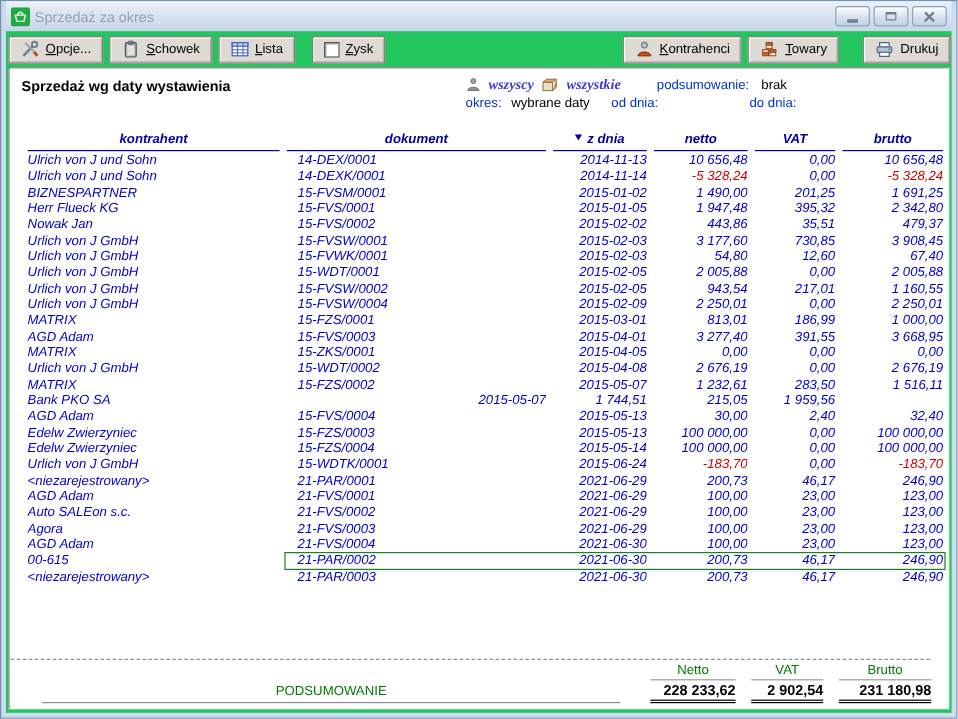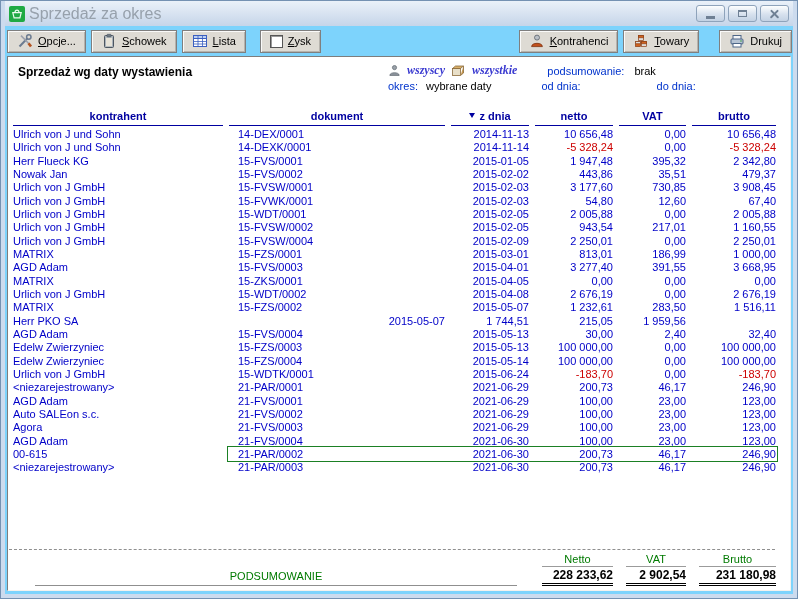--- a/index.html
+++ b/index.html
@@ -13,39 +13,39 @@
     background: #ccdbee;
     padding: 0 4px 4px 4px;
     display: flex; flex-direction: column;
   }
   .titlebar {
     height: 25px; display: flex; align-items: center;
     background: linear-gradient(#eaf1f9, #c6d5e9);
     padding: 0 2px;
   }
   .titlebar .app-ico { width:16px; height:16px; margin: 0 4px 0 2px; flex: none; }
-  .title-text { color: #97a1ac; font-size: 16px; flex: 1 1 auto; white-space: nowrap; }
+  .title-text { color: #97a1ac; font-size: 12px; flex: 1 1 auto; white-space: nowrap; }
   .winbtns { display:flex; gap:3px; margin-right:2px; }
   .wbtn {
     width: 29px; height: 17px; border: 1px solid #8ea3bb; border-radius: 3px;
     background: linear-gradient(#fdfefe, #d7e1ee 55%, #c3d2e4);
     display:flex; align-items:center; justify-content:center; cursor: default;
   }
   .glyph-min { width: 9px; height: 3px; background:#6f8094; margin-top: 7px; }
   .glyph-max { width: 9px; height: 7px; border:1px solid #6f8094; border-top-width:2px; }
   .glyph-close { position: relative; width: 11px; height: 11px; }
   .glyph-close::before, .glyph-close::after {
     content:""; position:absolute; left:0; top:4.5px; width:11px; height:2.4px;
     background:#6f8094; border-radius:1px;
   }
   .glyph-close::before { transform: rotate(45deg); }
   .glyph-close::after  { transform: rotate(-45deg); }
 
   
-  .client { flex: 1 1 auto; background:#7dd3fc; display:flex; flex-direction:column; overflow:hidden; }
+  .client { flex: 1 1 auto; background:#22c55e; display:flex; flex-direction:column; overflow:hidden; }
   .toolbar { height: 30px; display:flex; align-items:center; padding: 3px 1px 3px 2px; }
   .tb-left { display:flex; gap:5px; align-items:center; }
   .tb-right { display:flex; gap:5px; align-items:flex-end; margin-left:auto; }
   .tbtn {
     height: 23px; display:flex; align-items:center; gap:5px; padding: 0 9px;
     background:#dedbd4; border:1px solid #7f7f7f;
     box-shadow: inset 1px 1px 0 rgba(255,255,255,.85), inset -1px -1px 0 rgba(0,0,0,.18);
     color:#000; white-space:nowrap; cursor: default;
   }
   .tbtn svg { flex:none; }
@@ -72,25 +72,25 @@
   .flabel { color: var(--label-blue); }
   .fvalue { color:#000; }
   .fscript {
     font-family: "Liberation Serif", serif; font-style: italic; font-weight: bold;
     font-size: 12px; color:#3a3ad0; margin: 0 6px 0 4px;
   }
   .fico { margin-right: 2px; display:inline-flex; }
   .f-pods { margin-left: 24px; }
   .f-brak { margin-left: 10px; }
   .f-okres-val { margin-left: 8px; }
-  .f-od { margin-left: 50px; }
+  .f-od { margin-left: 18px; }
   .f-do { margin-left: 76px; }
 
   
-  .grid { display:grid; grid-template-columns: 210px 216px 78px 78px 67px 84px; column-gap: 6px; width: 763px; margin-left: 5px; }
+  .grid { display:grid; grid-template-columns: 210px 216px 78px 78px 67px 84px; column-gap: 6px; width: 763px; margin-left: 15px; font-style: italic; }
   .thead { flex:none; align-items:end; height: 20px; }
   .th {
     font-weight: bold; color: var(--header-blue); text-align:center;
     border-bottom: 1px solid var(--header-blue); padding-bottom: 2px; line-height: 13px;
     cursor: default;
   }
   .sort-tri {
     display:inline-block; width:0; height:0; margin: 0 4px 1px 0;
     border-left:3.5px solid transparent; border-right:3.5px solid transparent;
     border-top:5px solid var(--header-blue); vertical-align: 1px;
@@ -271,20 +271,28 @@
         </div>
           <div class="grid trow">
           <div class="cell c0">Ulrich von J und Sohn</div>
           <div class="cell c1">14-DEXK/0001</div>
           <div class="cell c2 num">2014-11-14</div>
           <div class="cell c3 num neg">-5 328,24</div>
           <div class="cell c4 num">0,00</div>
           <div class="cell c5 num neg">-5 328,24</div>
         </div>
           <div class="grid trow">
+          <div class="cell c0">BIZNESPARTNER</div>
+          <div class="cell c1">15-FVSM/0001</div>
+          <div class="cell c2 num">2015-01-02</div>
+          <div class="cell c3 num">1 490,00</div>
+          <div class="cell c4 num">201,25</div>
+          <div class="cell c5 num">1 691,25</div>
+        </div>
+          <div class="grid trow">
           <div class="cell c0">Herr Flueck KG</div>
           <div class="cell c1">15-FVS/0001</div>
           <div class="cell c2 num">2015-01-05</div>
           <div class="cell c3 num">1 947,48</div>
           <div class="cell c4 num">395,32</div>
           <div class="cell c5 num">2 342,80</div>
         </div>
           <div class="grid trow">
           <div class="cell c0">Nowak Jan</div>
           <div class="cell c1">15-FVS/0002</div>
@@ -367,21 +375,21 @@
         </div>
           <div class="grid trow">
           <div class="cell c0">MATRIX</div>
           <div class="cell c1">15-FZS/0002</div>
           <div class="cell c2 num">2015-05-07</div>
           <div class="cell c3 num">1 232,61</div>
           <div class="cell c4 num">283,50</div>
           <div class="cell c5 num">1 516,11</div>
         </div>
           <div class="grid trow">
-          <div class="cell c0">Herr PKO SA</div>
+          <div class="cell c0">Bank PKO SA</div>
           <div class="cell c2 num">2015-05-07</div>
           <div class="cell c3 num">1 744,51</div>
           <div class="cell c4 num">215,05</div>
           <div class="cell c5 num">1 959,56</div>
         </div>
           <div class="grid trow">
           <div class="cell c0">AGD Adam</div>
           <div class="cell c1">15-FVS/0004</div>
           <div class="cell c2 num">2015-05-13</div>
           <div class="cell c3 num">30,00</div>

